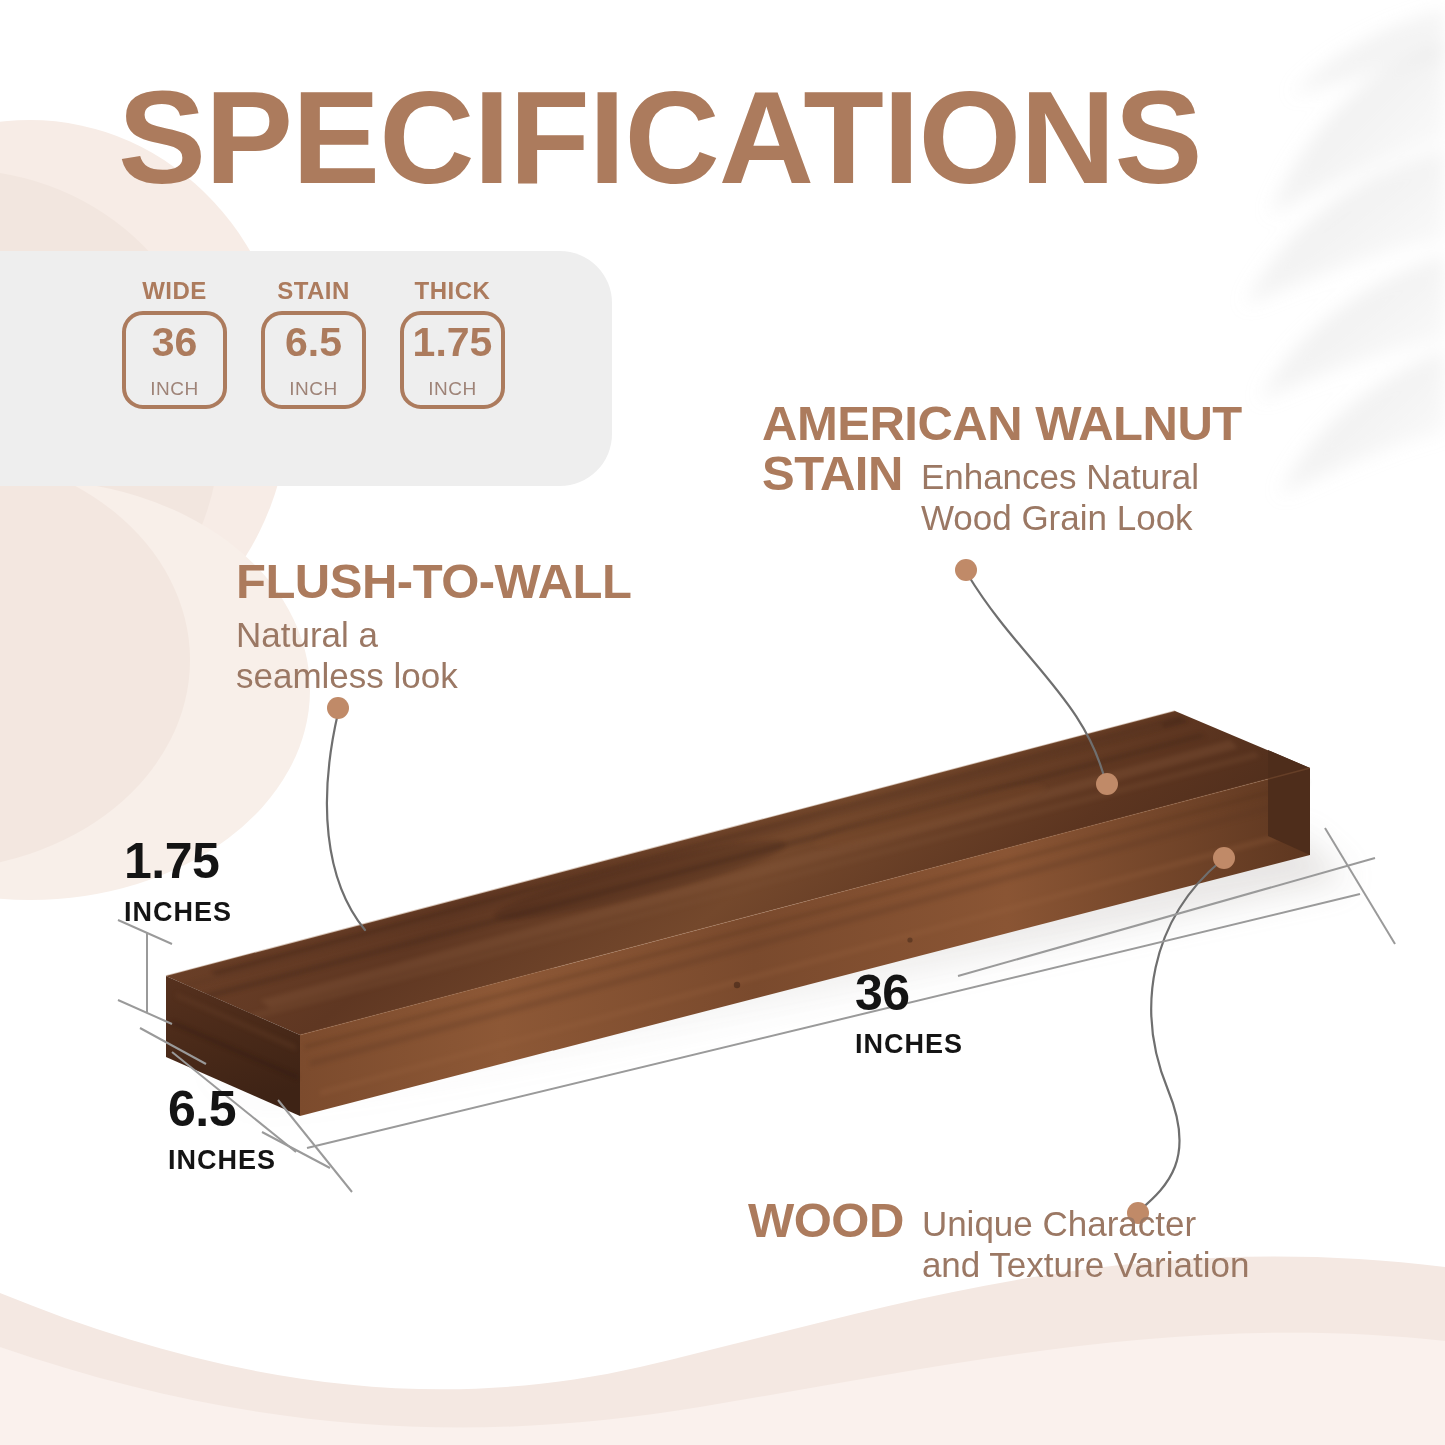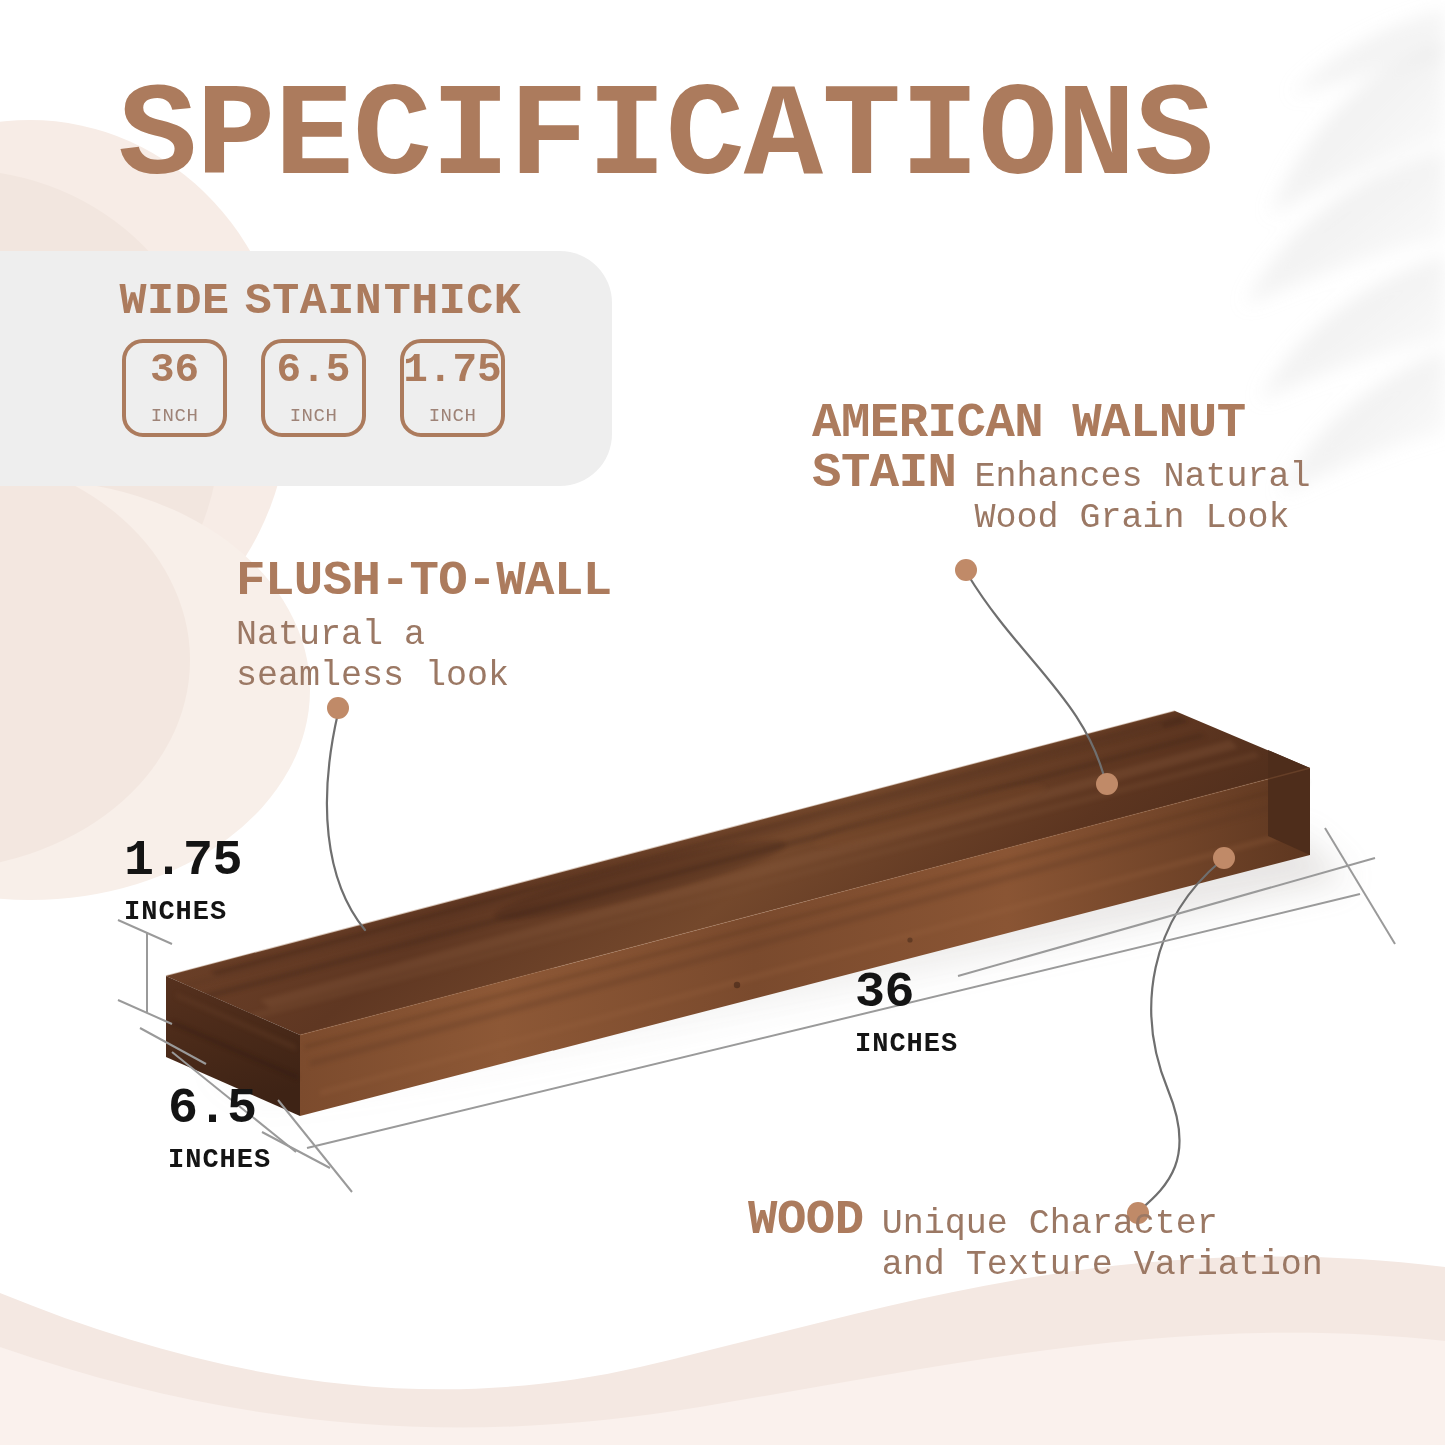--- a/index.html
+++ b/index.html
@@ -6,21 +6,21 @@
     margin: 0;
     padding: 0;
     background: #ffffff;
   }
   #stage {
     position: relative;
     width: 1445px;
     height: 1445px;
     overflow: hidden;
     background: #ffffff;
-    font-family: Liberation Mono, monospace;
+    font-family: Liberation Sans, sans-serif;
     -webkit-font-smoothing: antialiased;
   }
 
   
   .bg-layer {
     position: absolute;
     inset: 0;
     pointer-events: none;
     z-index: 0;
   }
@@ -101,25 +101,25 @@
     gap: 26px;
     z-index: 6;
   }
   .badge-col {
     display: flex;
     flex-direction: column;
     align-items: center;
     width: 113px;
   }
   .badge-label {
-    font-size: 45px;
+    font-size: 24px;
     font-weight: 700;
     color: #ac7b5d;
     letter-spacing: 0.5px;
-    margin-bottom: 15px;
+    margin-bottom: 8px;
     line-height: 1;
   }
   .badge-box {
     width: 105px;
     height: 98px;
     border: 4px solid #ac7b5d;
     border-radius: 21px;
     display: flex;
     flex-direction: column;
     align-items: center;
@@ -167,21 +167,21 @@
     white-space: pre-line;
   }
   .f-row2 {
     display: flex;
     align-items: flex-start;
     gap: 18px;
   }
   .f-row2 .f-title { line-height: 1.0; }
 
   
-  #feat-walnut { left: 812px; top: 398px; }
+  #feat-walnut { left: 762px; top: 398px; }
   #feat-walnut .f-desc { padding-top: 8px; }
   #feat-flush  { left: 236px; top: 556px; }
   #feat-flush .f-desc { padding-top: 8px; }
   #feat-wood   { left: 748px; top: 1196px; }
   #feat-wood .f-desc { padding-top: 8px; }
 
   
   #product {
     position: absolute;
     inset: 0;

